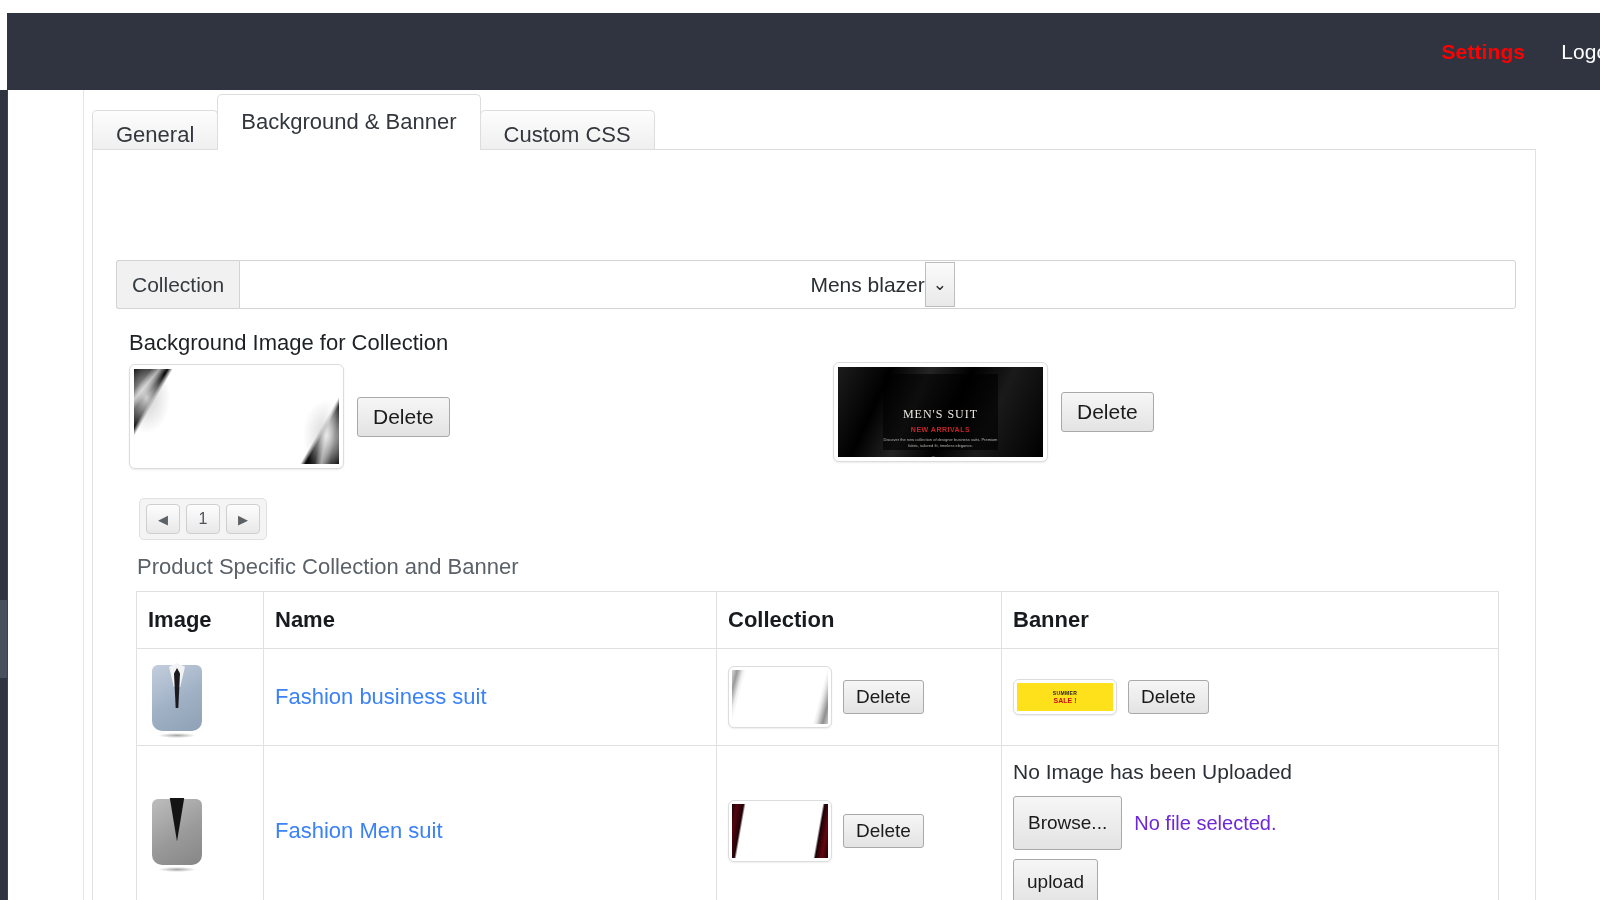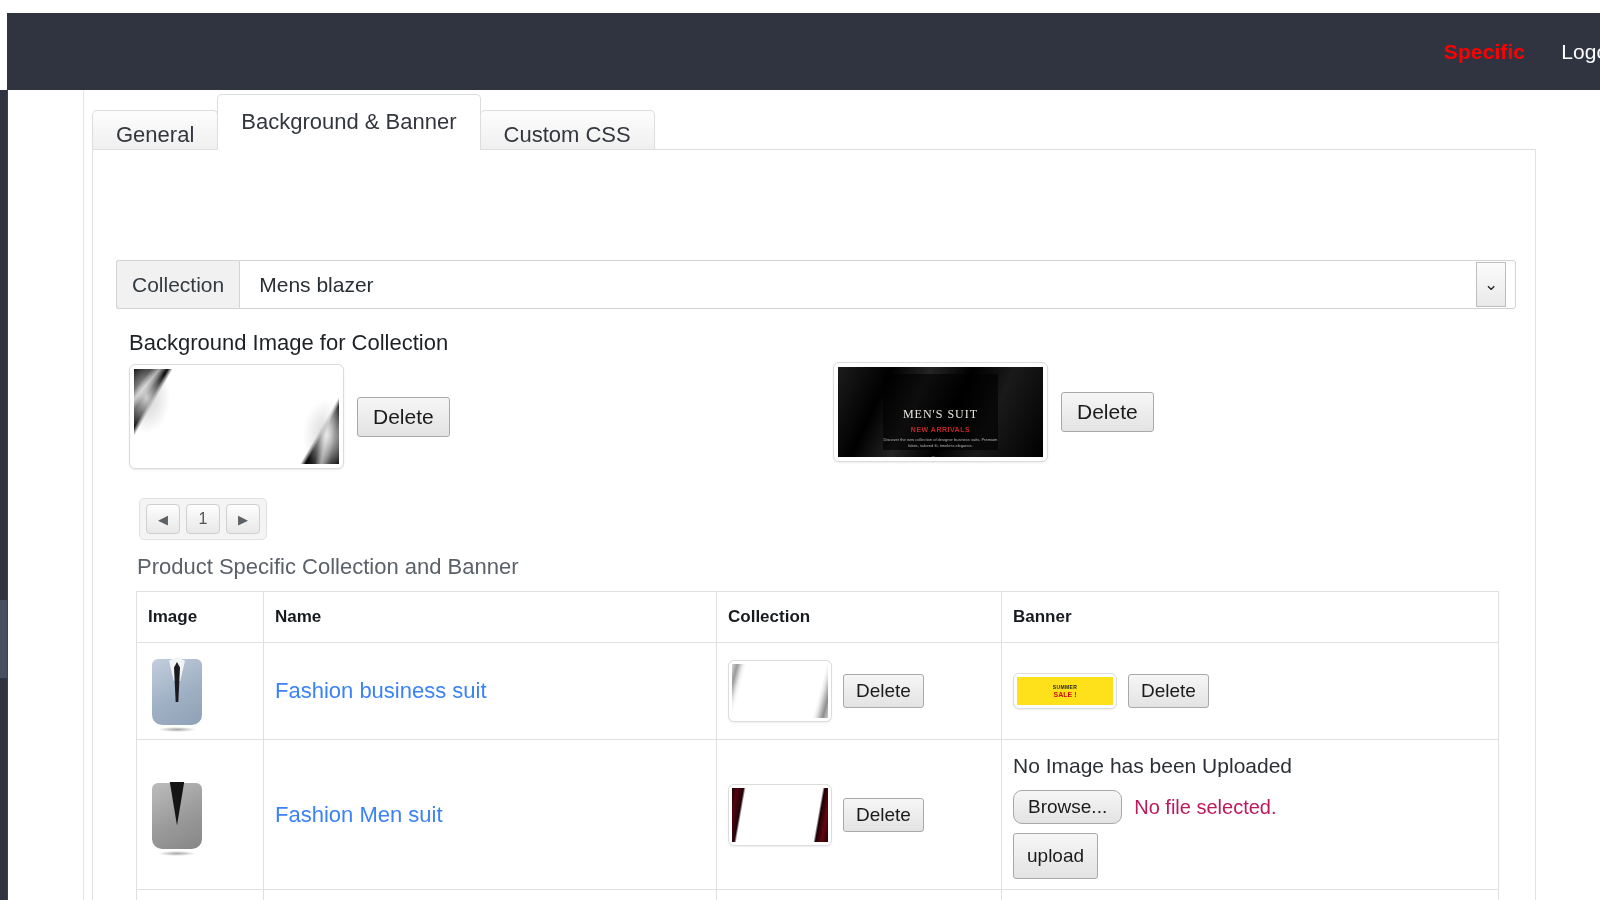--- a/index.html
+++ b/index.html
@@ -110,21 +110,21 @@
     font-size: 21px; color: #333a40;
     padding: 0 15px;
     display: flex; align-items: center;
     white-space: nowrap;
   }
   .select-box {
     flex: 1;
     border: 1px solid #d3d3d3;
     border-radius: 0 3px 3px 0;
     background: #ffffff;
-    display: flex; align-items: center; justify-content: space-between;
+    display: flex; align-items: center; justify-content: center;
     padding: 0 8px 0 19px;
     cursor: pointer;
   }
   .select-value { font-size: 21px; color: #2a2f35; }
   .select-arrow {
     width: 30px; height: 45px;
     margin: 1px 1px 1px 0;
     background: linear-gradient(to bottom,#fbfbfb,#e9e9e9);
     border: 1px solid #bdbdbd;
     display: flex; align-items: center; justify-content: center;
@@ -188,21 +188,21 @@
   .btn {
     background: linear-gradient(to bottom,#f6f6f6,#e3e3e3);
     border: 1px solid #a9a9a9;
     border-radius: 3px;
     font-family: "Liberation Sans", sans-serif;
     color: #1b1b1b;
     cursor: pointer;
   }
   .btn-delete-lg { font-size: 21px; padding: 7px 15px; }
   .btn-delete-sm { font-size: 19px; padding: 5px 12px; }
-  .btn-browse { font-size: 19px; padding: 5px 14px; border-radius: 9px; }
+  .btn-browse { font-size: 19px; padding: 15px 14px; }
   .btn-upload { font-size: 19px; padding: 11px 13px; }
 
   
   .pager {
     position: absolute; left: 46px; top: 348px;
     display: flex; gap: 6px;
     background: #f4f4f4;
     border: 1px solid #e0e0e0;
     border-radius: 5px;
     padding: 5px 6px;
@@ -231,35 +231,35 @@
   table.data {
     width: 100%; border-collapse: collapse;
     table-layout: fixed;
   }
   table.data th, table.data td {
     border: 1px solid #e0e0e0;
     text-align: left;
     vertical-align: middle;
   }
   table.data th {
-    font-size: 17px; font-weight: bold; color: #171b1f;
+    font-size: 22px; font-weight: bold; color: #171b1f;
     padding: 15px 11px;
   }
   table.data td { padding: 10px 11px; }
   .col-image  { width: 127px; }
   .col-name   { width: 453px; }
   .col-bg     { width: 285px; }
   .col-banner { width: 497px; }
 
   .cell-name { font-size: 22px; color: #3b82f6; }
   .cell-flex { display: flex; align-items: center; gap: 11px; }
 
   .no-image-msg { font-size: 21px; color: #2b3036; margin-bottom: 12px; }
   .file-row { display: flex; align-items: center; gap: 12px; margin-bottom: 9px; }
-  .file-name { font-size: 20px; color: #be185d; }
+  .file-name { font-size: 20px; color: #6d28d9; }
 
   
   .suit { width: 58px; height: 76px; position: relative; }
   .suit .body {
     position:absolute; left:4px; top:6px; width:50px; height:66px;
     border-radius: 6px 6px 10px 10px;
   }
   .suit .shirt {
     position:absolute; left:21px; top:4px; width:16px; height:24px;
     background:#f2f3f5; clip-path: polygon(50% 0,100% 16%,70% 100%,30% 100%,0 16%);
@@ -309,21 +309,21 @@
   .my-l2 { font-size:7px; color:#1d1d1d; font-weight:bold; margin-top:1px;}
   .my-l2 span { color:#cc1111; }
 </style>
 </head>
 <body>
 
 <div class="top-sliver"></div>
 
 <div class="navbar">
   <div class="nav-links">
-    <a class="nav-link accent">Specific</a>
+    <a class="nav-link accent">Settings</a>
     <a class="nav-link clipped">Logout</a>
   </div>
 </div>
 
 <div class="left-rail">
   <div class="left-rail-thumb" style="top:510px"></div>
 </div>
 <div class="left-rail-edge"></div>
 
 <div class="page">

